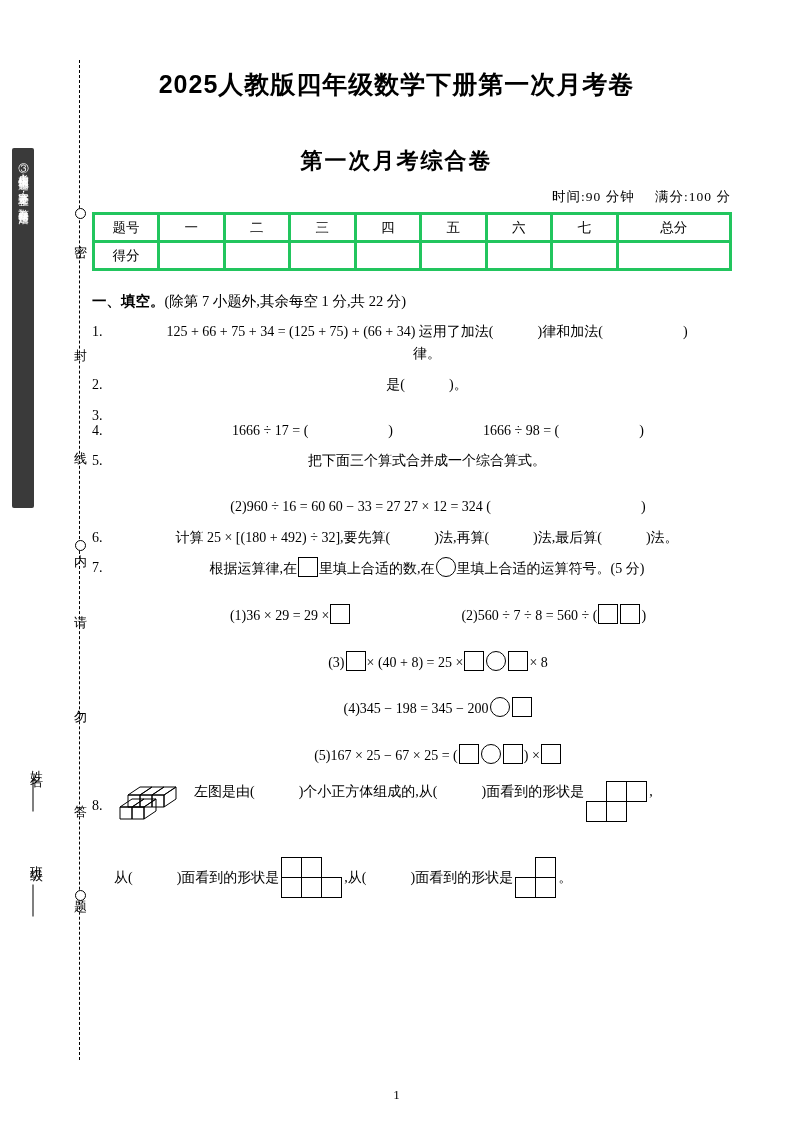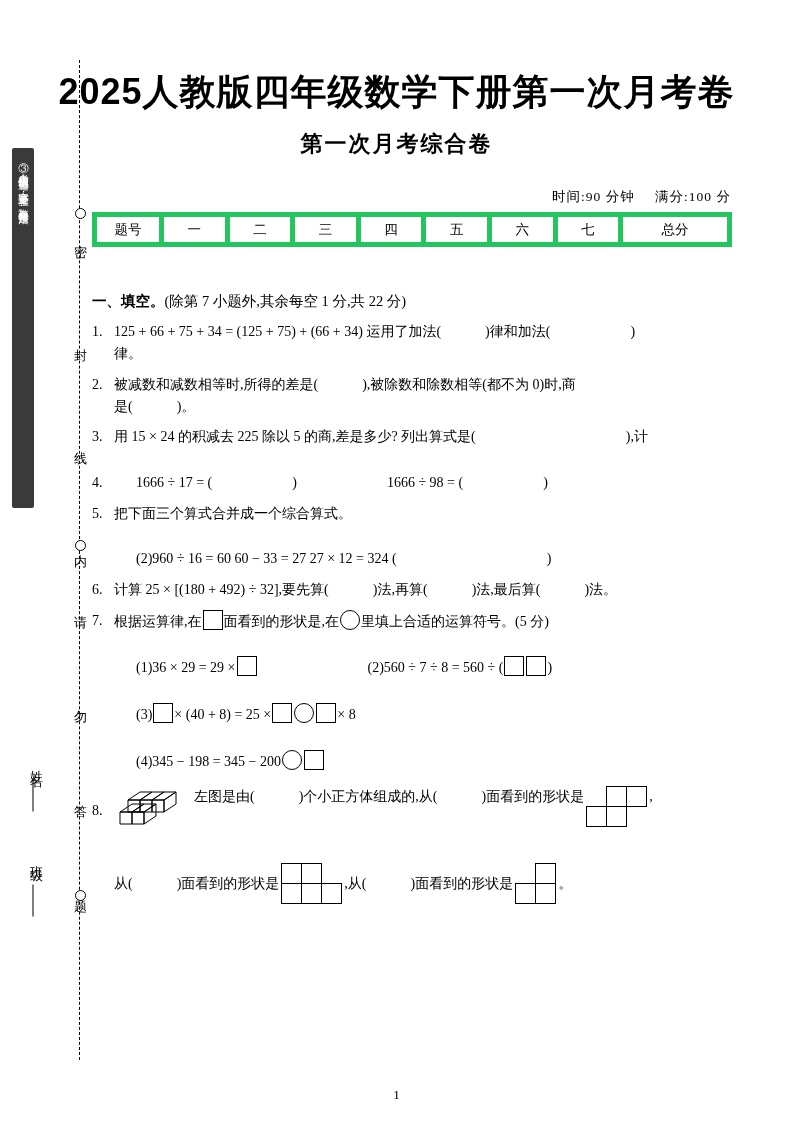--- a/index.html
+++ b/index.html
@@ -99,29 +99,29 @@
   }
   .sideline.l1 { left: 17px; top: 795px; }
   .sideline.l2 { left: 17px; top: 900px; }
 
   
   .title-main {
     position: absolute;
     left: 0; right: 0;
     top: 68px;
     text-align: center;
-    font-size: 36px;
+    font-size: 25px;
     font-weight: bold;
     font-family: "Liberation Sans", sans-serif;
     letter-spacing: 1px;
   }
   .title-sub {
     position: absolute;
     left: 0; right: 0;
-    top: 129px;
+    top: 146px;
     text-align: center;
     font-size: 22px;
     font-weight: bold;
     font-family: "Liberation Sans", sans-serif;
     letter-spacing: 2px;
   }
   .meta-line {
     position: absolute;
     right: 62px;
     top: 188px;
@@ -133,21 +133,21 @@
   
   .score-table {
     position: absolute;
     left: 92px;
     top: 212px;
     width: 640px;
     border-collapse: collapse;
     font-size: 13.5px;
   }
   .score-table td {
-    border: 5px solid #22c55e;
+    border: 3px solid #22c55e;
     height: 23px;
     text-align: center;
     vertical-align: middle;
   }
   .score-table td.lbl { width: 60px; }
 
   
   .content {
     position: absolute;
     left: 92px;
@@ -169,21 +169,21 @@
   .q {
     margin: 9px 0 0 0;
     padding-left: 22px;
     position: relative;
   }
   .q .num {
     position: absolute;
     left: 0;
     top: 0;
   }
-  .q .ln { display: block; }
+  .q .ln { display: block; text-align: center; }
   .indent { padding-left: 22px; margin-top: 24px; }
   .gap-l { display: inline-block; width: 80px; }
   .gap-xl { display: inline-block; width: 150px; }
   .gap-m { display: inline-block; width: 44px; }
   .spc { display: inline-block; width: 30px; }
 
   .box {
     display: inline-block;
     width: 18px;
     height: 18px;
@@ -265,52 +265,57 @@
       <td class="lbl">题号</td>
       <td>一</td>
       <td>二</td>
       <td>三</td>
       <td>四</td>
       <td>五</td>
       <td>六</td>
       <td>七</td>
       <td>总分</td>
     </tr>
+    <tr>
+      <td class="lbl">得分</td>
+      <td></td>
+      <td></td>
+      <td></td>
+      <td></td>
+      <td></td>
+      <td></td>
+      <td></td>
+      <td></td>
+    </tr>
   </tbody>
     </table>
 
   <div class="content">
 
     <div class="sec-title">
       <span>一、填空。</span><span class="norm">(除第 7 小题外,其余每空 1 分,共 22 分)</span>
     </div>
 
     <div class="q">
       <span class="num">1.</span>
       <span class="ln">
         <span>125 + 66 + 75 + 34 = (125 + 75) + (66 + 34) 运用了加法(</span><span class="gap-m"></span><span>)律和加法(</span><span class="gap-l"></span><span>)</span>
       </span>
       <span class="ln">律。</span>
     </div>
 
     <div class="q">
       <span class="num">2.</span>
       <span class="ln">
-        <span>被减数和减数相等时,所得的差是(</span><span class="gap-m"></span><span>),被除数和除数相等(都不为 0)时,商</span>
-      </span>
-      <span class="ln">
         <span>是(</span><span class="gap-m"></span><span>)。</span>
       </span>
     </div>
 
     <div class="q">
       <span class="num">3.</span>
-      <span class="ln">
-        <span>用 15 × 24 的积减去 225 除以 5 的商,差是多少? 列出算式是(</span><span class="gap-xl"></span><span>),计</span>
-      </span>
     </div>
 
     <div class="q">
       <span class="num">4.</span>
       <span class="ln indent">
         <span>1666 ÷ 17 = (</span><span class="gap-l"></span><span>)</span><span class="spc"></span><span class="spc"></span><span class="spc"></span><span>1666 ÷ 98 = (</span><span class="gap-l"></span><span>)</span>
       </span>
     </div>
 
     <div class="q">
@@ -324,30 +329,33 @@
     <div class="q">
       <span class="num">6.</span>
       <span class="ln">
         <span>计算 25 × [(180 + 492) ÷ 32],要先算(</span><span class="gap-m"></span><span>)法,再算(</span><span class="gap-m"></span><span>)法,最后算(</span><span class="gap-m"></span><span>)法。</span>
       </span>
     </div>
 
     <div class="q">
       <span class="num">7.</span>
       <span class="ln">
-        <span>根据运算律,在</span><span class="box"></span><span>面看到的形状是,在</span><span class="circ"></span><span>里填上合适的运算符号。(5 分)</span>
+        <span>根据运算律,在</span><span class="box"></span><span>里填上合适的数,在</span><span class="circ"></span><span>里填上合适的运算符号。(5 分)</span>
       </span>
       <span class="ln indent">
         <span>(1)36 × 29 = 29 ×</span><span class="box"></span><span class="gap-l"></span><span class="spc"></span><span>(2)560 ÷ 7 ÷ 8 = 560 ÷ (</span><span class="box"></span><span class="box"></span><span>)</span>
       </span>
       <span class="ln indent">
         <span>(3)</span><span class="box"></span><span>× (40 + 8) = 25 ×</span><span class="box"></span><span class="circ"></span><span class="box"></span><span>× 8</span>
       </span>
       <span class="ln indent">
         <span>(4)345 − 198 = 345 − 200</span><span class="circ"></span><span class="box"></span>
+      </span>
+      <span class="ln indent">
+        <span>(5)167 × 25 − 67 × 25 = (</span><span class="box"></span><span class="circ"></span><span class="box"></span><span>) ×</span><span class="box"></span>
       </span>
     </div>
 
     <div class="q8">
       <span class="num" style="position:absolute;left:0;top:14px;">8.</span>
 
       <div style="display:flex;align-items:flex-start;flex-wrap:nowrap;">
         <span class="cubes">
           <svg width="74" height="52" viewBox="0 0 74 52" xmlns="http://www.w3.org/2000/svg">
             <g fill="none" stroke="#000" stroke-width="1">

